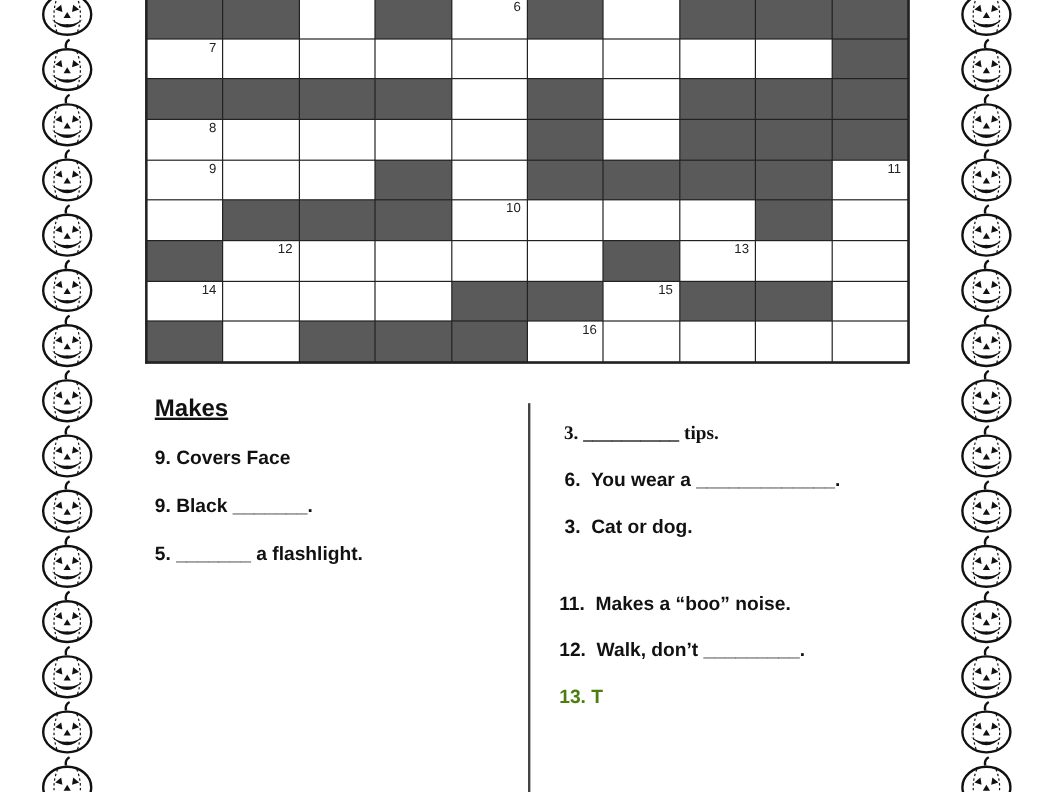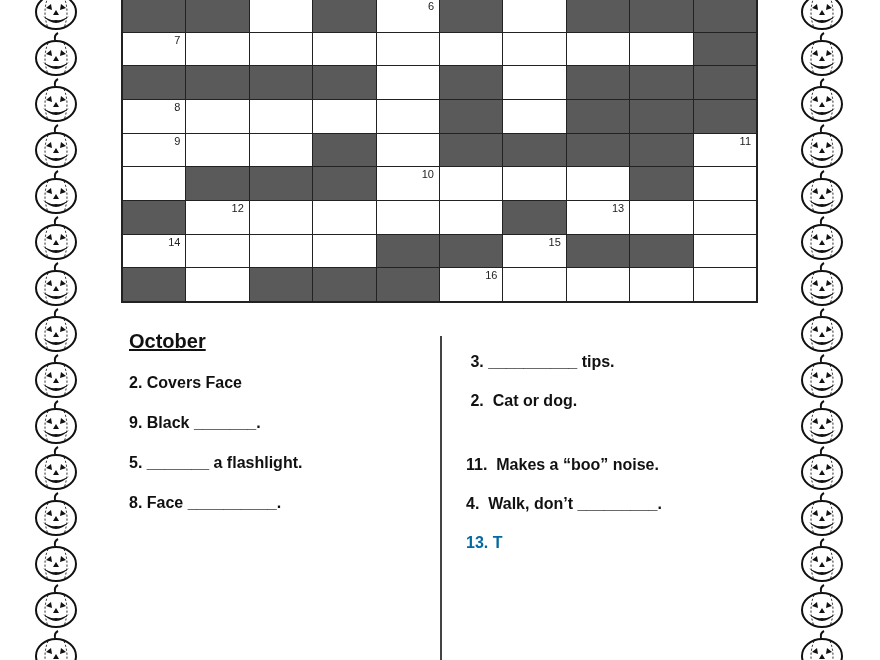--- a/index.html
+++ b/index.html
@@ -12,21 +12,21 @@
   .cell { position:relative; background:#fff; }
   .cell.dark { background:#5a5a5a; }
   .cell .num { position:absolute; top:1px; right:5px; font-size:11px; color:#222; }
   .clues { position:absolute; top:330px; font-weight:bold; font-size:16px; }
   .clues.across { left:129px; width:300px; }
   .clues.down { left:466px; width:300px; top:352px; }
   .divider { position:absolute; left:440px; top:336px; width:2px; height:330px; background:#444; }
   .clue-head { font-size:20px; text-decoration:underline; margin:0 0 20px 0; }
   .clue { margin:0 0 20px 0; line-height:20px; }
   .down .clue { margin-bottom:19px; }
-  .faded { color:#0369a1; }
+  .faded { color:#4d7c0f; }
 </style>
 </head>
 <body>
 
 <div class="border-col left" id="border-left"><span><svg class="pumpkin" viewBox="0 0 48 46" xmlns="http://www.w3.org/2000/svg">
         <path d="M23 8 Q22 3 26 1" stroke="#111" stroke-width="2" fill="none"></path>
         <ellipse cx="24" cy="26" rx="20" ry="17" fill="#fff" stroke="#111" stroke-width="2"></ellipse>
         <path d="M16 11 Q10 26 16 42 M32 11 Q38 26 32 42" stroke="#111" stroke-width="1" fill="none" stroke-dasharray="2 2"></path>
         <polygon points="14,22 19,18 20,24" fill="#111"></polygon>
         <polygon points="34,22 29,18 28,24" fill="#111"></polygon>
@@ -376,28 +376,28 @@
     <div class="cell">
       <span class="num">16</span>
     </div>
     <div class="cell"></div>
     <div class="cell"></div>
     <div class="cell"></div>
     <div class="cell"></div>
   </div>
 
 <div class="clues across">
-  <div class="clue-head">October</div>
-  <div class="clue">2.   Covers Face</div>
+  <div class="clue-head">Makes</div>
+  <div class="clue">9.   Covers Face</div>
   <div class="clue">9.   Black _______.</div>
   <div class="clue">5.  _______ a flashlight.</div>
-  <div class="clue">8.  Face __________.</div>
 </div>
 
 <div class="divider"></div>
 
 <div class="clues down">
-  <div class="clue" style="white-space:pre-wrap;"> 3. __________ tips.</div>
-  <div class="clue" style="white-space:pre-wrap;"> 2.  Cat or dog.</div>
+  <div class="clue" style="white-space:pre-wrap;font-family:Liberation Serif, serif;"> 3. __________ tips.</div>
+  <div class="clue" style="white-space:pre-wrap;"> 6.  You wear a _____________.</div>
+  <div class="clue" style="white-space:pre-wrap;"> 3.  Cat or dog.</div>
   <div class="clue" style="white-space:pre-wrap;margin-top:44px;">11.  Makes a “boo” noise.</div>
-  <div class="clue" style="white-space:pre-wrap;">4.  Walk, don’t _________.</div>
+  <div class="clue" style="white-space:pre-wrap;">12.  Walk, don’t _________.</div>
   <div class="clue faded" style="white-space:pre-wrap;">13. T</div>
 </div>
 
 </body></html>

